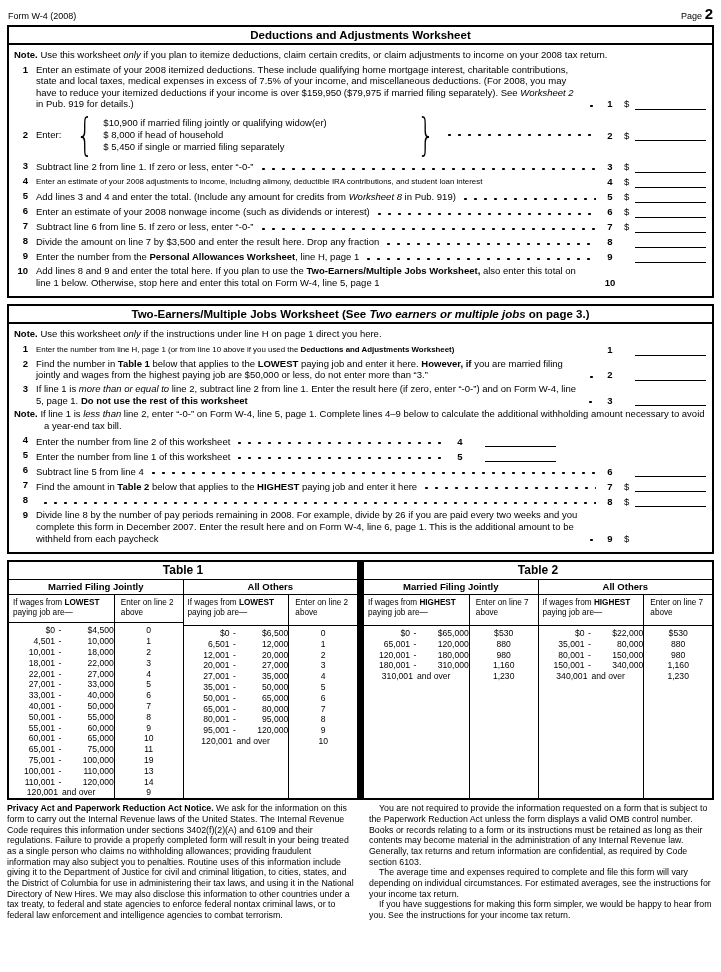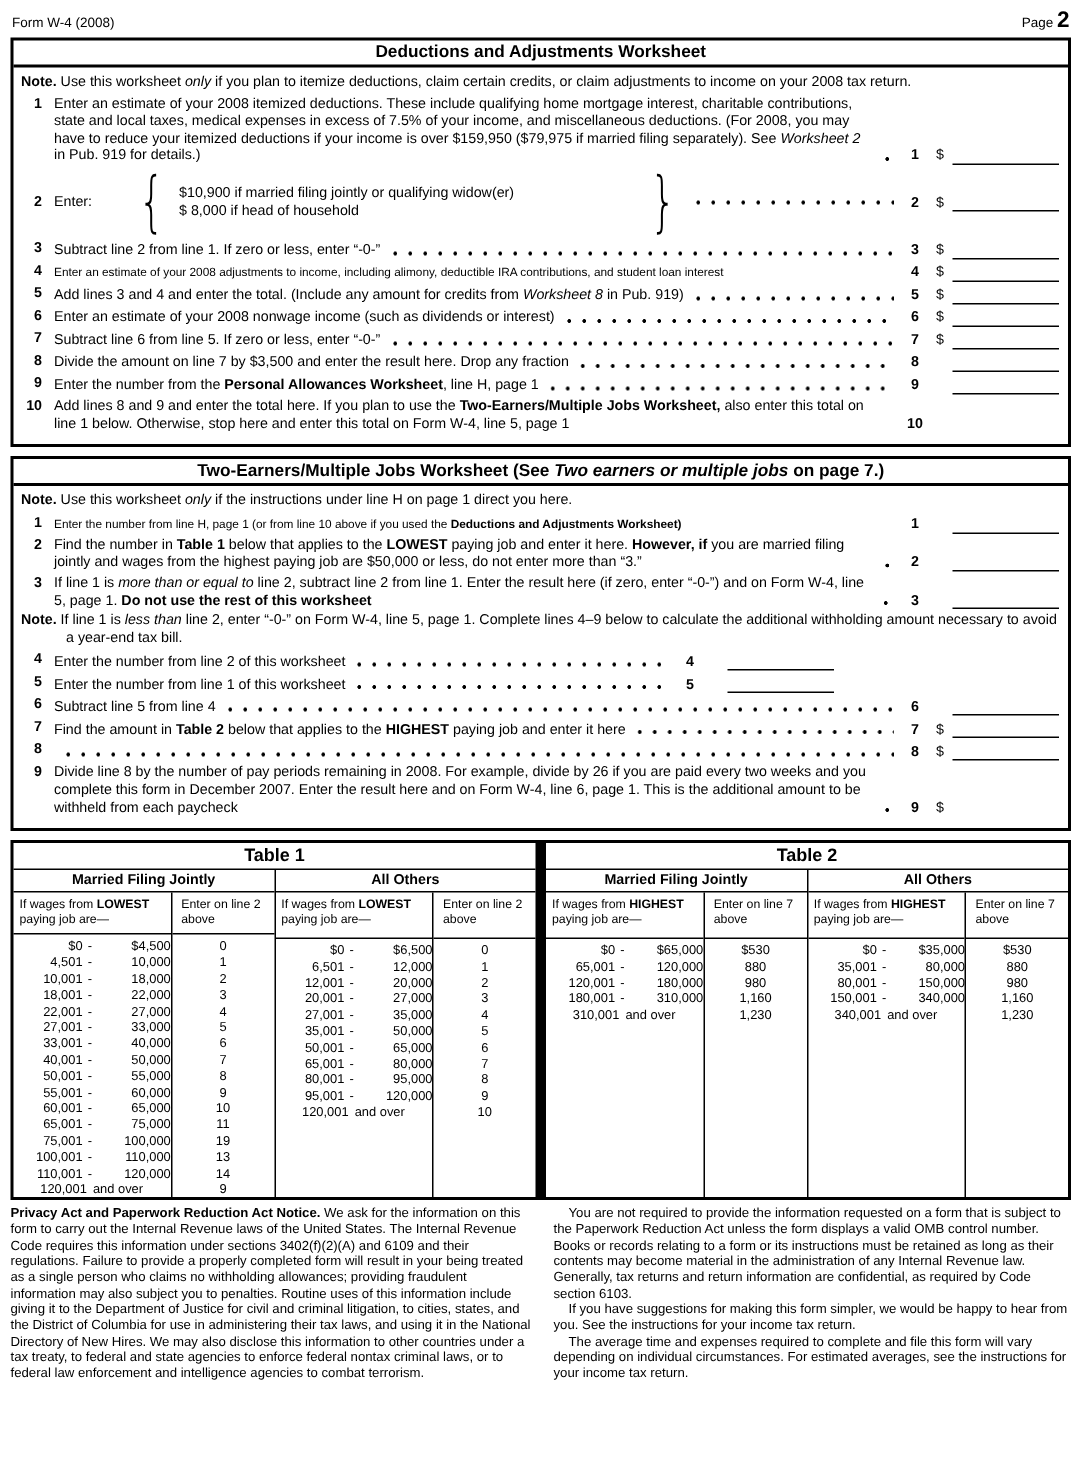--- a/index.html
+++ b/index.html
@@ -21,21 +21,21 @@
   .dots.off{background:none;}
   .entry{flex:0 0 auto;display:flex;align-items:flex-end;}
   .entry .enum{width:20px;text-align:center;font-weight:bold;margin-right:4px;}
   .entry .dollar{width:11px;}
   .entry .rule{width:71px;border-bottom:1px solid #000;height:12px;}
   .entry .rule.off{border-bottom:none;}
   .ws-line.small .ltext{font-size:7.9px;}
   .ws-line.mid{margin-right:150px;}
   .ws-line.brace{align-items:center;margin:0;}
   .ws-line.brace .lnum{align-self:center;}
-  .blabel{margin-right:26px;}
+  .blabel{margin-right:10px;}
   .brace-glyph{font-family:"DejaVu Sans",sans-serif;font-size:44px;font-weight:200;line-height:46px;transform:scaleX(.62);}
   .brace-opts{margin:0 4px;width:305px;}
   .brace-opts div{line-height:12.2px;}
   .ws-line.brace .dots{align-self:center;margin-bottom:0;}
   .ws-line.brace .entry{align-self:center;}
   
   .tables{display:flex;border:2px solid #000;height:240px;box-sizing:border-box;}
   .tbox{flex:1 1 0;display:flex;flex-direction:column;min-width:0;}
   .tdivider{flex:0 0 7px;background:#000;}
   .t-title{text-align:center;font-weight:bold;font-size:12px;border-bottom:1px solid #000;padding:1px 0 2px;}
@@ -91,20 +91,21 @@
             <span class="rule"></span>
           </span>
         </div>
         <div class="ws-line brace">
           <span class="lnum">2</span>
           <span class="blabel">Enter:</span>
           <span class="brace-glyph">{</span>
           <div class="brace-opts">
             <div>$10,900 if married filing jointly or qualifying widow(er)</div>
             <div>$ 8,000 if head of household</div>
+            <div>$ 5,450 if single or married filing separately</div>
           </div>
           <span class="brace-glyph">}</span>
           <span class="dots"></span>
           <span class="entry">
             <span class="enum">2</span>
             <span class="dollar">$</span>
             <span class="rule"></span>
           </span>
         </div>
         <div class="ws-line">
@@ -184,21 +185,21 @@
           <span class="entry">
             <span class="enum">10</span>
             <span class="dollar"></span>
             <span class="rule off"></span>
           </span>
         </div>
       </div>
   </div>
 
   <div class="wsbox">
-    <div class="ws-title"><span class="b">Two-Earners/Multiple Jobs Worksheet</span><span> (See </span><span style="font-style: italic;">Two earners or multiple jobs</span><span> on page 7.)</span></div>
+    <div class="ws-title"><span class="b">Two-Earners/Multiple Jobs Worksheet</span><span> (See </span><span style="font-style: italic;">Two earners or multiple jobs</span><span> on page 3.)</span></div>
     <div class="ws-body" id="ws2-lines">
         <div class="ws-note"><span class="b">Note.</span><span> Use this worksheet </span><span style="font-style: italic;">only</span><span> if the instructions under line H on page 1 direct you here.</span></div>
         <div class="ws-line small">
           <span class="lnum">1</span>
           <span class="ltext"><span>Enter the number from line H, page 1 (or from line 10 above if you used the </span><span class="b">Deductions and Adjustments Worksheet)</span></span>
           <span class="dots off"></span>
           <span class="entry">
             <span class="enum">1</span>
             <span class="dollar"></span>
             <span class="rule"></span>
@@ -536,21 +537,21 @@
           </div>
           <div class="t-group">
             <div class="g-header">All Others</div>
             <div class="g-cols">
               <div class="gc range">
                 <div class="col-h"><span>If wages from </span><span class="b">HIGHEST</span><span> paying job are—</span></div>
                 <div class="rows">
                   <div class="rrow">
                     <span class="ra">$0</span>
                     <span class="rd">-</span>
-                    <span class="rb">$35,000</span>
+                    <span class="rb">$22,000</span>
                   </div>
                   <div class="rrow">
                     <span class="ra">35,001</span>
                     <span class="rd">-</span>
                     <span class="rb">80,000</span>
                   </div>
                   <div class="rrow">
                     <span class="ra">80,001</span>
                     <span class="rd">-</span>
                     <span class="rb">150,000</span>
@@ -582,18 +583,18 @@
         </div>
     </div>
   </div>
 
   <div class="footer">
     <div class="f-left" id="footer-left">
         <div><span class="b">Privacy Act and Paperwork Reduction Act Notice.</span><span> We ask for the information on this form to carry out the Internal Revenue laws of the United States. The Internal Revenue Code requires this information under sections 3402(f)(2)(A) and 6109 and their regulations. Failure to provide a properly completed form will result in your being treated as a single person who claims no withholding allowances; providing fraudulent information may also subject you to penalties. Routine uses of this information include giving it to the Department of Justice for civil and criminal litigation, to cities, states, and the District of Columbia for use in administering their tax laws, and using it in the National Directory of New Hires. We may also disclose this information to other countries under a tax treaty, to federal and state agencies to enforce federal nontax criminal laws, or to federal law enforcement and intelligence agencies to combat terrorism.</span></div>
       </div>
     <div class="f-right" id="footer-right">
         <div class="fp"><span>You are not required to provide the information requested on a form that is subject to the Paperwork Reduction Act unless the form displays a valid OMB control number. Books or records relating to a form or its instructions must be retained as long as their contents may become material in the administration of any Internal Revenue law. Generally, tax returns and return information are confidential, as required by Code section 6103.</span></div>
+        <div class="fp"><span>The average time and expenses required to complete and file this form will vary depending on individual circumstances. For estimated averages, see the instructions for your income tax return.</span></div>
         <div class="fp"><span>If you have suggestions for making this form simpler, we would be happy to hear from you. See the instructions for your income tax return.</span></div>
-        <div class="fp"><span>The average time and expenses required to complete and file this form will vary depending on individual circumstances. For estimated averages, see the instructions for your income tax return.</span></div>
       </div>
   </div>
 
 </div>
 
 </body></html>

